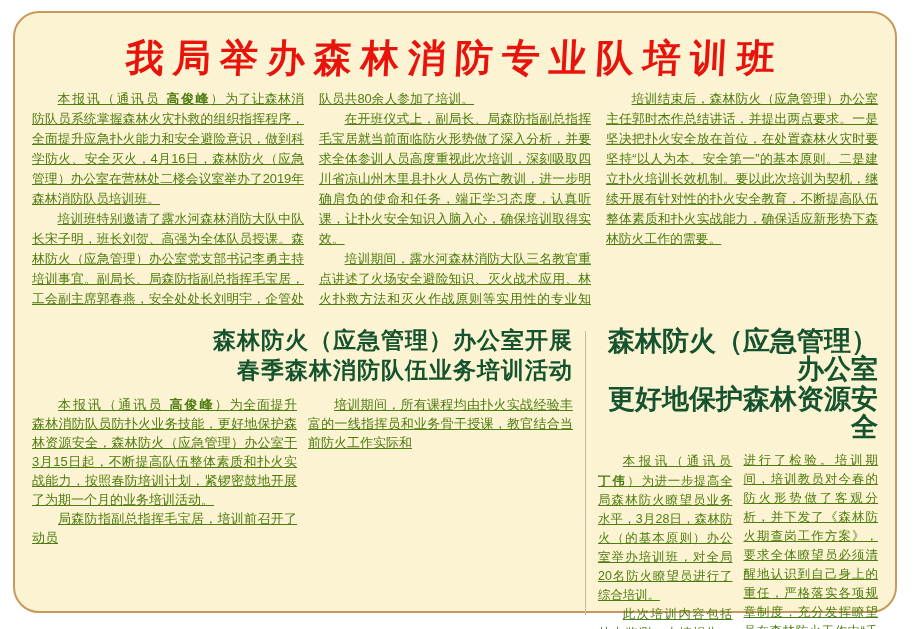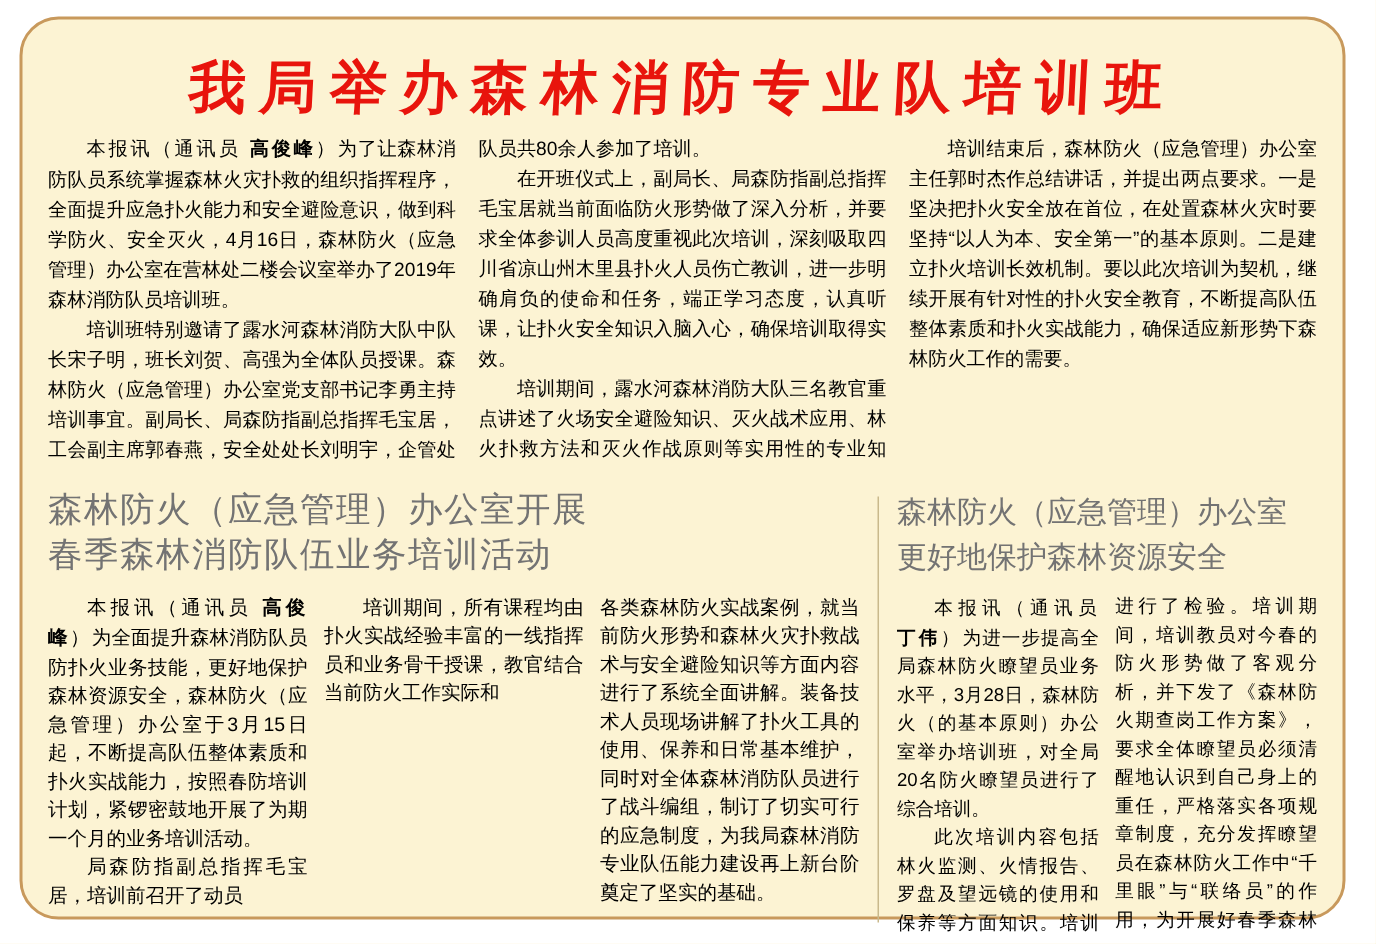--- a/index.html
+++ b/index.html
@@ -4,31 +4,31 @@
 <style>
   html,body{margin:0;padding:0;background:#ffffff;width:917px;height:629px;overflow:hidden;
     font-family:"Liberation Sans","DejaVu Sans",sans-serif;}
   .paper{position:absolute;left:13px;top:11px;width:884px;height:602px;background:#fcf3d3;
     border:2px solid #c8995c;border-radius:26px;box-sizing:border-box;padding:12px 17px 10px 17px;}
   .main-title{margin-top:10px;text-align:center;font-family:"DejaVu Serif","Liberation Serif",serif;
     font-weight:bold;font-size:38px;line-height:46px;color:#e8140c;letter-spacing:9px;
     transform:skewX(-3deg);}
   .top-cols{display:flex;gap:15px;margin-top:8px;height:222px;overflow:hidden;}
   .col{flex:1;min-width:0;}
-  .para{margin:0;text-align:justify;font-size:12.8px;line-height:20px;color:#000000;}
+  .para{margin:0;text-align:justify;font-size:12.8px;line-height:20px;color:#4d7c0f;text-decoration:underline;}
   .para.indent{text-indent:2em;}
   .kai{font-family:"DejaVu Serif","Liberation Serif",serif;letter-spacing:1.5px;}
   .kai-bold{font-family:"DejaVu Serif","Liberation Serif",serif;letter-spacing:1.5px;font-weight:bold;}
   .bottom{display:flex;margin-top:14px;height:292px;}
   .bottom-left{width:541px;flex:none;}
   .divider-v{width:0;border-left:1px solid #c9b98c;margin:6px 12px 2px 12px;flex:none;}
   .bottom-right{flex:1;min-width:0;}
-  .sub-title{text-align:left;font-weight:normal;color:#737373;font-family:"DejaVu Sans","Liberation Sans",sans-serif;}
+  .sub-title{text-align:right;font-weight:bold;color:#14532d;font-family:"DejaVu Sans","Liberation Sans",sans-serif;}
   .sub-title.big{font-size:23px;line-height:30px;letter-spacing:1px;}
-  .sub-title.small{font-size:20px;line-height:28px;margin-top:2px;}
+  .sub-title.small{font-size:27px;line-height:28px;margin-top:2px;}
   .bot-cols{display:flex;gap:11px;margin-top:10px;overflow:hidden;}
   .bot-cols.three{height:230px;}
   .bot-cols.two{height:228px;}
   .bot-cols .para{font-size:13px;line-height:19px;}
   .bot-cols.two .para{font-size:12.4px;line-height:19px;}
 </style>
 </head>
 <body>
 
 <div class="paper">
@@ -56,23 +56,20 @@
       <div class="sub-title big">森林防火（应急管理）办公室开展</div>
       <div class="sub-title big">春季森林消防队伍业务培训活动</div>
       <div class="bot-cols three">
         <div class="col">
             <p class="para indent"><span class="kai">本报讯（通讯员 </span><span class="kai-bold">高俊峰</span><span class="kai">）</span><span>为全面提升森林消防队员防扑火业务技能，更好地保护森林资源安全，森林防火（应急管理）办公室于3月15日起，不断提高队伍整体素质和扑火实战能力，按照春防培训计划，紧锣密鼓地开展了为期一个月的业务培训活动。</span></p>
             <p class="para indent"><span>局森防指副总指挥毛宝居，培训前召开了动员</span></p>
           </div>
         <div class="col">
             <p class="para indent"><span>培训期间，所有课程均由扑火实战经验丰富的一线指挥员和业务骨干授课，教官结合当前防火工作实际和</span></p>
           </div>
-        <div class="col">
-            <p class="para"><span>各类森林防火实战案例，就当前防火形势和森林火灾扑救战术与安全避险知识等方面内容进行了系统全面讲解。装备技术人员现场讲解了扑火工具的使用、保养和日常基本维护，同时对全体森林消防队员进行了战斗编组，制订了切实可行的应急制度，为我局森林消防专业队伍能力建设再上新台阶奠定了坚实的基础。</span></p>
-          </div>
       </div>
     </div>
 
     <div class="divider-v"></div>
 
     <div class="bottom-right">
       <div class="sub-title small">森林防火（应急管理）办公室</div>
       <div class="sub-title small">更好地保护森林资源安全</div>
       <div class="bot-cols two">
         <div class="col">

